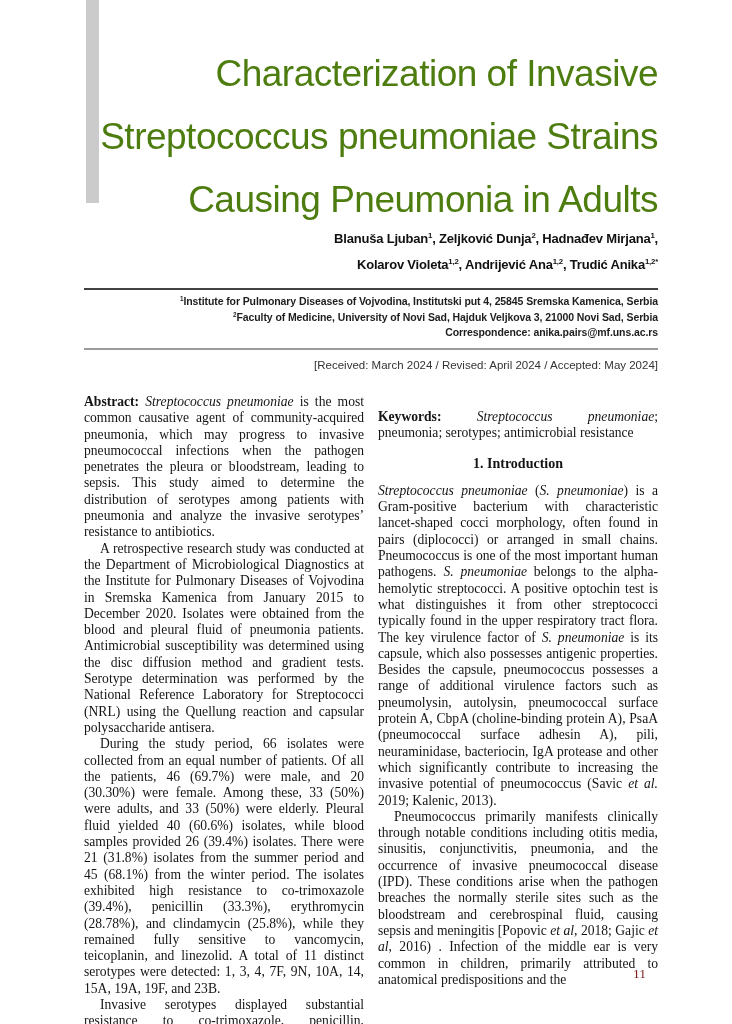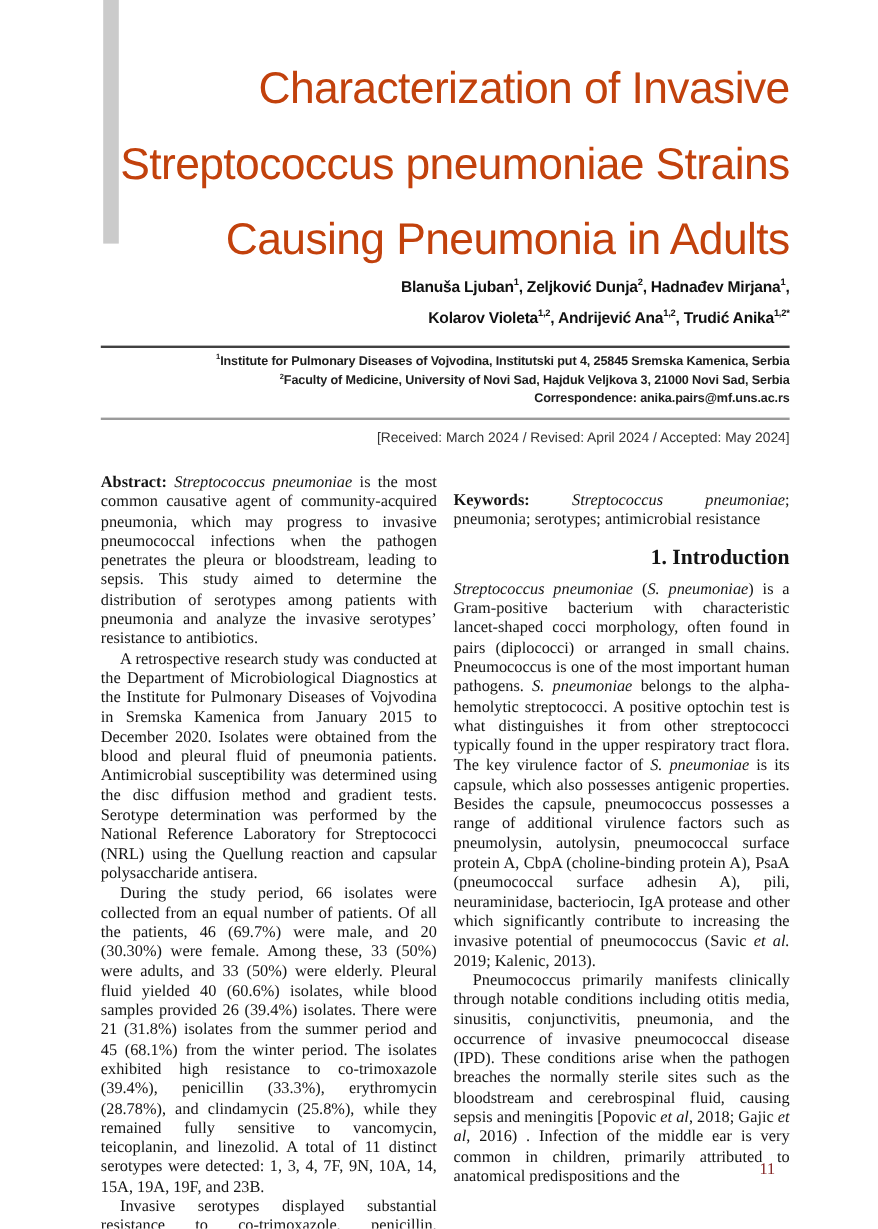--- a/index.html
+++ b/index.html
@@ -30,21 +30,21 @@
     top: 42px;
     left: 84px;
     width: 574px;
     margin: 0;
     text-align: right;
     font-family: "Liberation Sans", sans-serif;
     font-weight: 300;
     font-size: 37px;
     line-height: 63px;
     letter-spacing: -0.5px;
-    color: #c2410c;
+    color: #4d7c0f;
   }
   .title .tline { display: block; }
   .authors {
     position: absolute;
     top: 226px;
     left: 84px;
     width: 574px;
     text-align: right;
     font-family: "Liberation Sans", sans-serif;
     font-weight: 700;
@@ -95,23 +95,23 @@
     text-align: justify;
     hyphens: auto;
     -webkit-hyphens: auto;
     color: #141414;
   }
   .col p { margin: 0; }
   .col p.indent { text-indent: 16px; }
   .keywords-p { margin-top: 15px !important; }
   .section-heading {
     margin: 14px 0 11px 0;
-    font-size: 18px;
+    font-size: 14px;
     font-weight: 700;
-    text-align: right;
+    text-align: center;
   }
   sup {
     font-size: 60%;
     line-height: 0;
     vertical-align: super;
   }
   .page-number {
     position: absolute;
     left: 633px;
     top: 966px;

